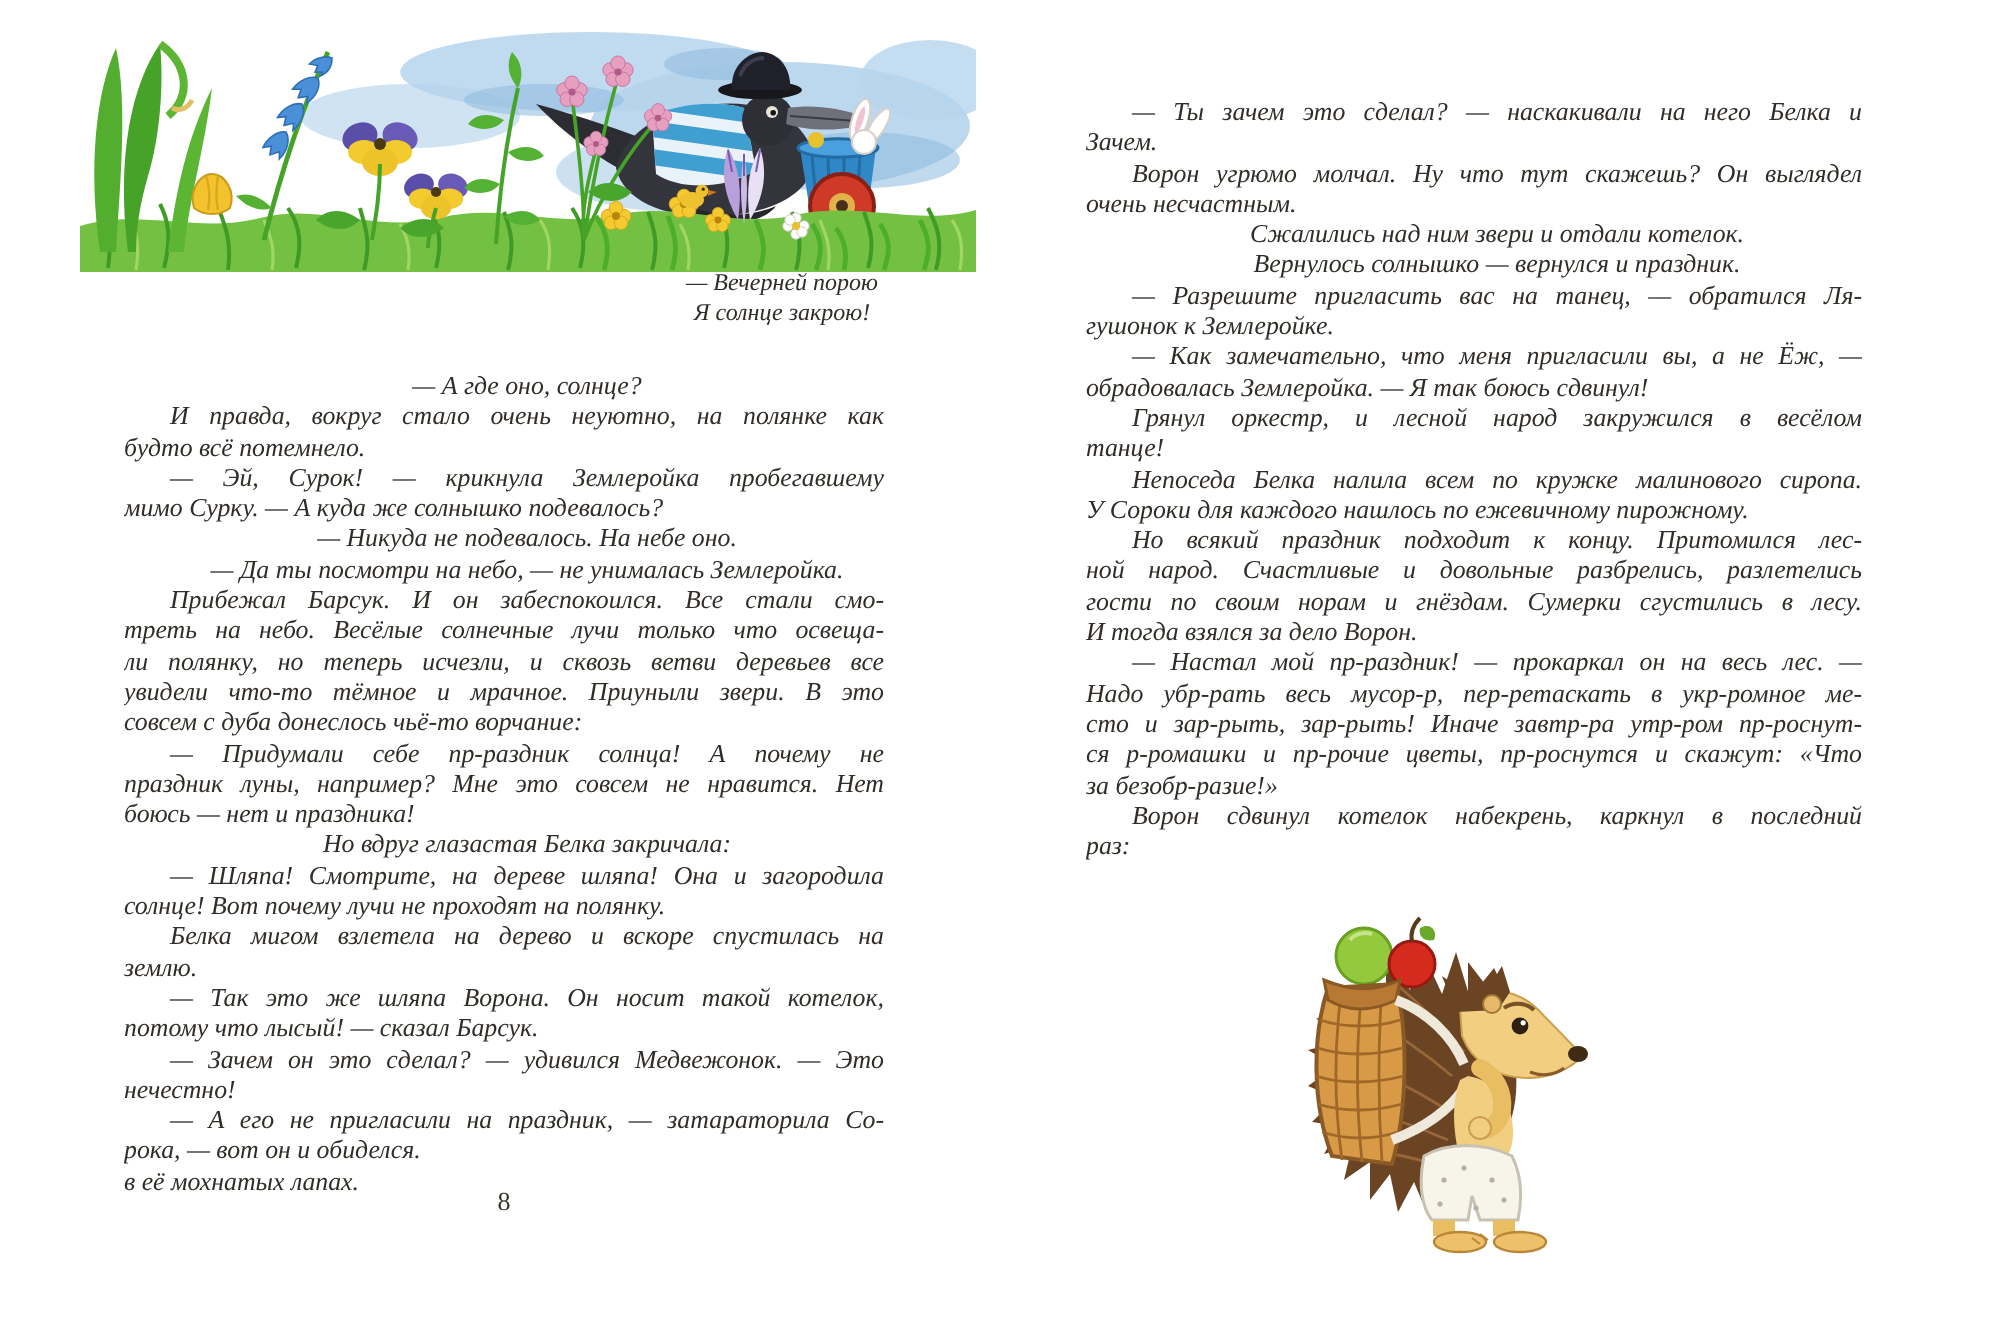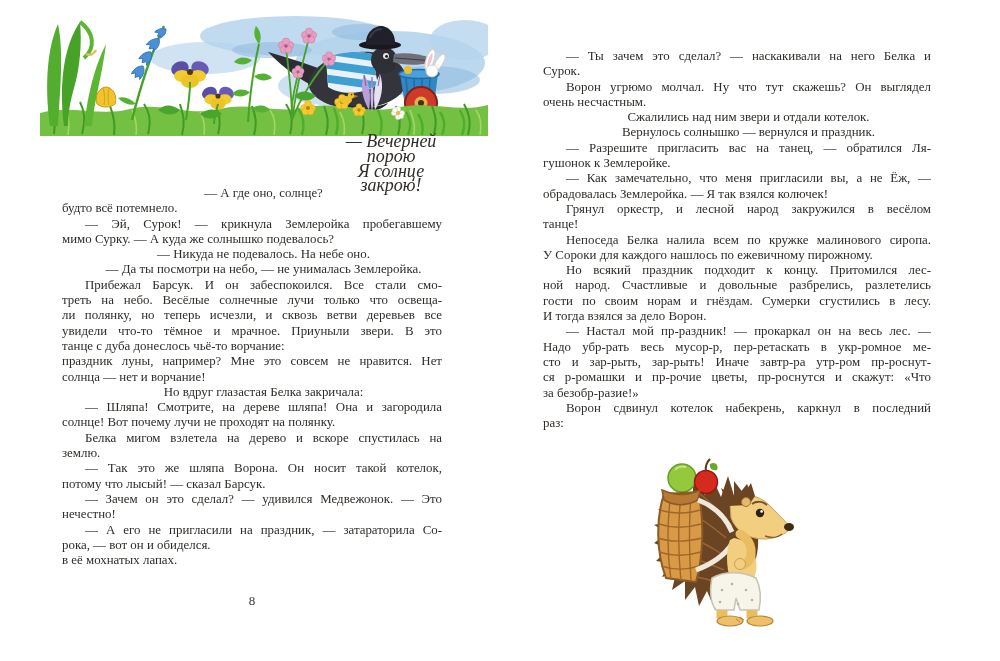--- a/index.html
+++ b/index.html
@@ -4,26 +4,26 @@
 <style>
   html,body { margin:0; padding:0; background:#ffffff; }
   body { width:1000px; height:661px; font-family:"Liberation Serif","DejaVu Serif",serif; color:#302c28; }
   .spread { position:relative; width:1000px; height:661px; background:#ffffff; overflow:hidden; }
 
   .illus { position:absolute; }
   .illus-top { left:40px; top:8px; width:448px; height:128px; }
   .illus-hedgehog { left:652px; top:458px; width:148px; height:172px; }
 
   .caption { position:absolute; left:326px; top:134px; width:130px;
-             font-style:italic; font-size:18px; line-height:14.8px; text-align:center; }
+             font-style:italic; font-size:12px; line-height:14.8px; text-align:center; }
 
   .textcol { position:absolute; width:380px; font-size:12.9px; }
   .textcol-left  { left:62px;  top:164px;margin-top:22px; }
   .textcol-right { left:543px; top:49px; width:388px; }
-  .line { height:15.3px; line-height:15.3px; text-align:left; overflow:hidden; }
+  .line { height:15.3px; line-height:15.3px; text-align:left; overflow:hidden;font-style:italic; }
   .line.indent { padding-left:23px;text-align:center; }
   .line.fill { text-align:justify; text-align-last:justify; }
 
   .pagenum { position:absolute; left:62px; top:593px; width:380px;
              text-align:center; font-size:13px; color:#3a3631; }
 </style>
 </head>
 <body>
 
 <div class="spread">
@@ -277,32 +277,34 @@
     </svg>
 
     <div class="caption">
       <div>— Вечерней порою</div>
       <div>Я солнце закрою!</div>
     </div>
 
     <div class="textcol textcol-left">
 
     <div class="line indent">— А где оно, солнце?</div>
+        <div class="line indent fill">И правда, вокруг стало очень неуютно, на полянке как</div>
         <div class="line">будто всё потемнело.</div>
         <div class="line indent fill">— Эй, Сурок! — крикнула Землеройка пробегавшему</div>
         <div class="line">мимо Сурку. — А куда же солнышко подевалось?</div>
         <div class="line indent">— Никуда не подевалось. На небе оно.</div>
         <div class="line indent">— Да ты посмотри на небо, — не унималась Землеройка.</div>
         <div class="line indent fill">Прибежал Барсук. И он забеспокоился. Все стали смо-</div>
         <div class="line fill">треть на небо. Весёлые солнечные лучи только что освеща-</div>
         <div class="line fill">ли полянку, но теперь исчезли, и сквозь ветви деревьев все</div>
         <div class="line fill">увидели что-то тёмное и мрачное. Приуныли звери. В это</div>
-        <div class="line">танце с дуба донеслось чьё-то ворчание:</div>
+        <div class="line">совсем с дуба донеслось чьё-то ворчание:</div>
+        <div class="line indent fill">— Придумали себе пр-раздник солнца! А почему не</div>
         <div class="line fill">праздник луны, например? Мне это совсем не нравится. Нет</div>
-        <div class="line">солнца — нет и ворчание!</div>
+        <div class="line">боюсь — нет и праздника!</div>
         <div class="line indent">Но вдруг глазастая Белка закричала:</div>
         <div class="line indent fill">— Шляпа! Смотрите, на дереве шляпа! Она и загородила</div>
         <div class="line">солнце! Вот почему лучи не проходят на полянку.</div>
         <div class="line indent fill">Белка мигом взлетела на дерево и вскоре спустилась на</div>
         <div class="line">землю.</div>
         <div class="line indent fill">— Так это же шляпа Ворона. Он носит такой котелок,</div>
         <div class="line">потому что лысый! — сказал Барсук.</div>
         <div class="line indent fill">— Зачем он это сделал? — удивился Медвежонок. — Это</div>
         <div class="line">нечестно!</div>
         <div class="line indent fill">— А его не пригласили на праздник, — затараторила Со-</div>
@@ -311,29 +313,29 @@
       </div>
 
     <div class="pagenum">8</div>
   </div>
 
   <div>
 
     <div class="textcol textcol-right">
 
     <div class="line indent fill">— Ты зачем это сделал? — наскакивали на него Белка и</div>
-        <div class="line">Сурок.</div>
+        <div class="line">Зачем.</div>
         <div class="line indent fill">Ворон угрюмо молчал. Ну что тут скажешь? Он выглядел</div>
         <div class="line">очень несчастным.</div>
         <div class="line indent">Сжалились над ним звери и отдали котелок.</div>
         <div class="line indent">Вернулось солнышко — вернулся и праздник.</div>
         <div class="line indent fill">— Разрешите пригласить вас на танец, — обратился Ля-</div>
         <div class="line">гушонок к Землеройке.</div>
         <div class="line indent fill">— Как замечательно, что меня пригласили вы, а не Ёж, —</div>
-        <div class="line">обрадовалась Землеройка. — Я так взялся колючек!</div>
+        <div class="line">обрадовалась Землеройка. — Я так боюсь сдвинул!</div>
         <div class="line indent fill">Грянул оркестр, и лесной народ закружился в весёлом</div>
         <div class="line">танце!</div>
         <div class="line indent fill">Непоседа Белка налила всем по кружке малинового сиропа.</div>
         <div class="line">У Сороки для каждого нашлось по ежевичному пирожному.</div>
         <div class="line indent fill">Но всякий праздник подходит к концу. Притомился лес-</div>
         <div class="line fill">ной народ. Счастливые и довольные разбрелись, разлетелись</div>
         <div class="line fill">гости по своим норам и гнёздам. Сумерки сгустились в лесу.</div>
         <div class="line">И тогда взялся за дело Ворон.</div>
         <div class="line indent fill">— Настал мой пр-раздник! — прокаркал он на весь лес. —</div>
         <div class="line fill">Надо убр-рать весь мусор-р, пер-ретаскать в укр-ромное ме-</div>

